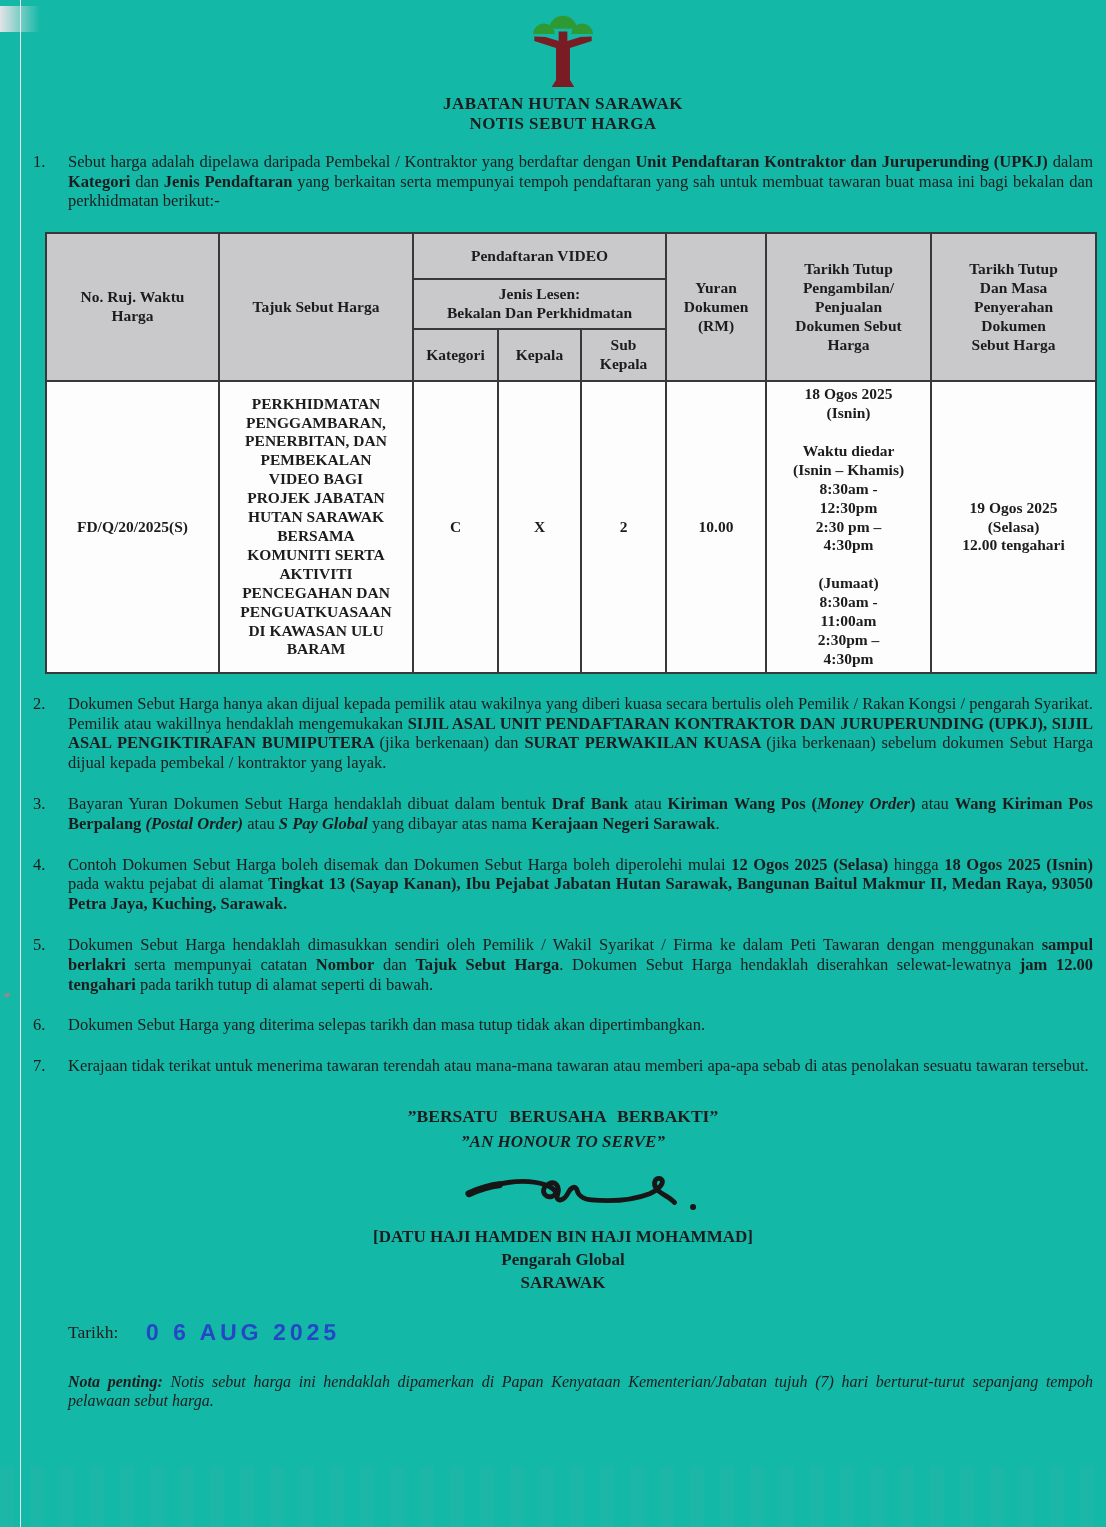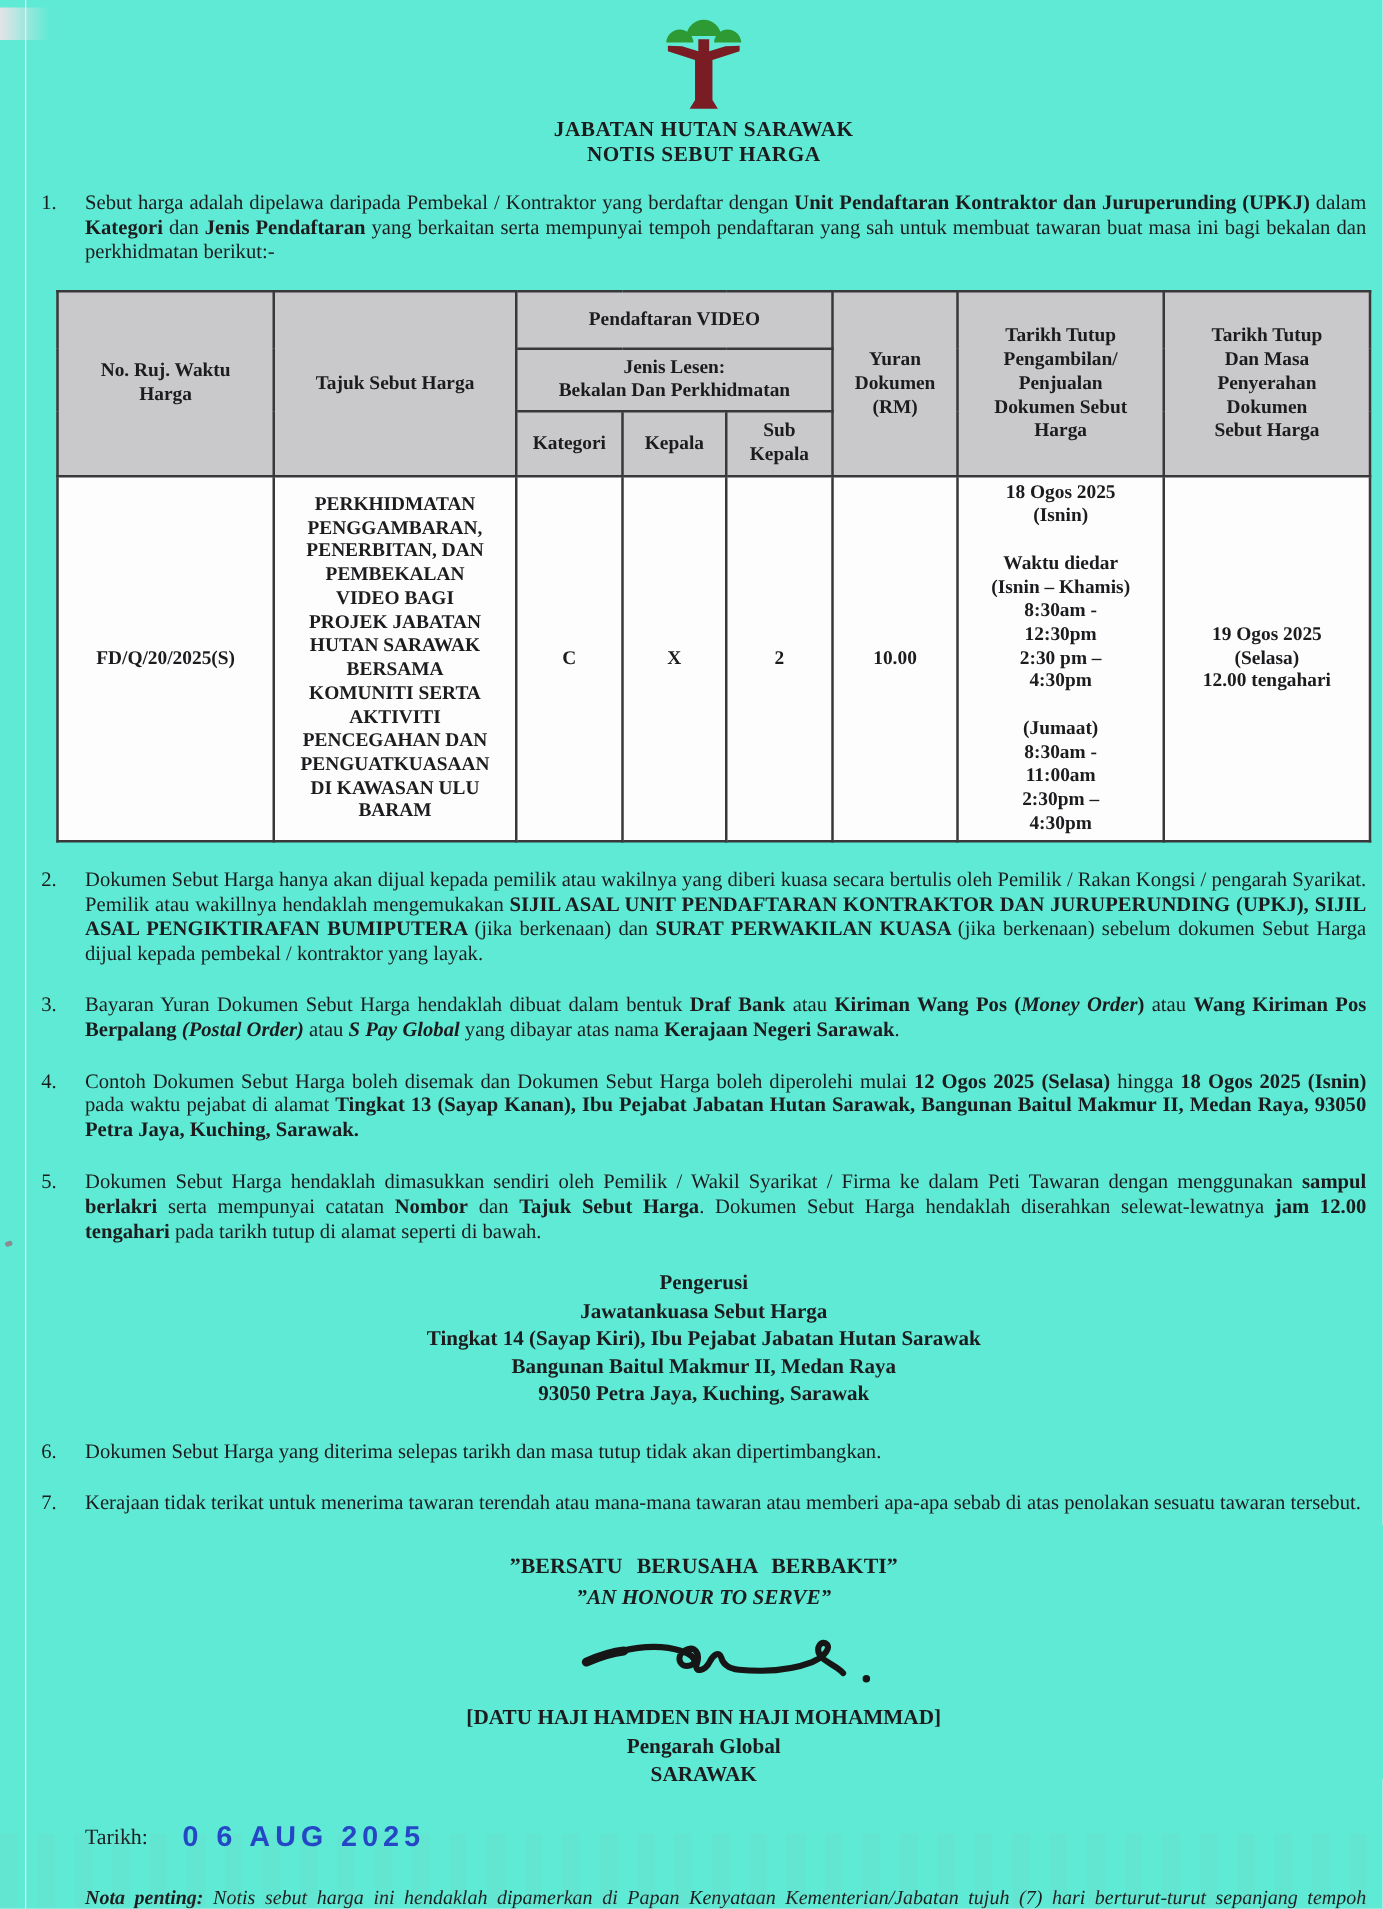--- a/index.html
+++ b/index.html
@@ -1,20 +1,20 @@
 <!DOCTYPE html>
 <html><head>
 <meta charset="utf-8">
 <style>
   html,body{margin:0;padding:0;background:#e9e9ec;}
   .page{
     position:relative;
     width:1106px;height:1527px;
     margin:0 auto;
-    background:#5eead4;
+    background:#14b8a6;
     font-family:"Liberation Serif","DejaVu Serif",serif;
     color:#1c1c1e;
     overflow:hidden;
     box-sizing:border-box;
     padding:14px 13px 0 33px;
   }
   
   .edge-line{position:absolute;left:20px;top:0;width:1px;height:1527px;background:#ececef;}
   .edge-dot{position:absolute;left:4px;top:993px;width:6px;height:4px;background:#8b8b90;border-radius:2px;transform:rotate(-20deg);}
   .corner-smudge{position:absolute;left:0;top:6px;width:40px;height:26px;background:linear-gradient(90deg,#e3e3e7,transparent);}
@@ -186,25 +186,20 @@
     <li class="para">
       <span class="pnum">4.</span>
       <span class="ptext"><span>Contoh Dokumen Sebut Harga boleh disemak dan Dokumen Sebut Harga boleh diperolehi mulai </span><span class="b">12 Ogos 2025 (Selasa)</span><span> hingga </span><span class="b">18 Ogos 2025 (Isnin)</span><span> pada waktu pejabat di alamat </span><span class="b">Tingkat 13 (Sayap Kanan), Ibu Pejabat Jabatan Hutan Sarawak, Bangunan Baitul Makmur II, Medan Raya, 93050 Petra Jaya, Kuching, Sarawak.</span></span>
     </li>
     <li class="para">
       <span class="pnum">5.</span>
       <span class="ptext"><span>Dokumen Sebut Harga hendaklah dimasukkan sendiri oleh Pemilik / Wakil Syarikat / Firma ke dalam Peti Tawaran dengan menggunakan </span><span class="b">sampul berlakri</span><span> serta mempunyai catatan </span><span class="b">Nombor</span><span> dan </span><span class="b">Tajuk Sebut Harga</span><span>. Dokumen Sebut Harga hendaklah diserahkan selewat-lewatnya </span><span class="b">jam 12.00 tengahari</span><span> pada tarikh tutup di alamat seperti di bawah.</span></span>
     </li>
   </ol>
 
-  <div class="addr pre">Pengerusi
-Jawatankuasa Sebut Harga
-Tingkat 14 (Sayap Kiri), Ibu Pejabat Jabatan Hutan Sarawak
-Bangunan Baitul Makmur II, Medan Raya
-93050 Petra Jaya, Kuching, Sarawak</div>
 
   <ol class="paras">
     <li class="para">
       <span class="pnum">6.</span>
       <span class="ptext"><span>Dokumen Sebut Harga yang diterima selepas tarikh dan masa tutup tidak akan dipertimbangkan.</span></span>
     </li>
     <li class="para">
       <span class="pnum">7.</span>
       <span class="ptext"><span>Kerajaan tidak terikat untuk menerima tawaran terendah atau mana-mana tawaran atau memberi apa-apa sebab di atas penolakan sesuatu tawaran tersebut.</span></span>
     </li>

